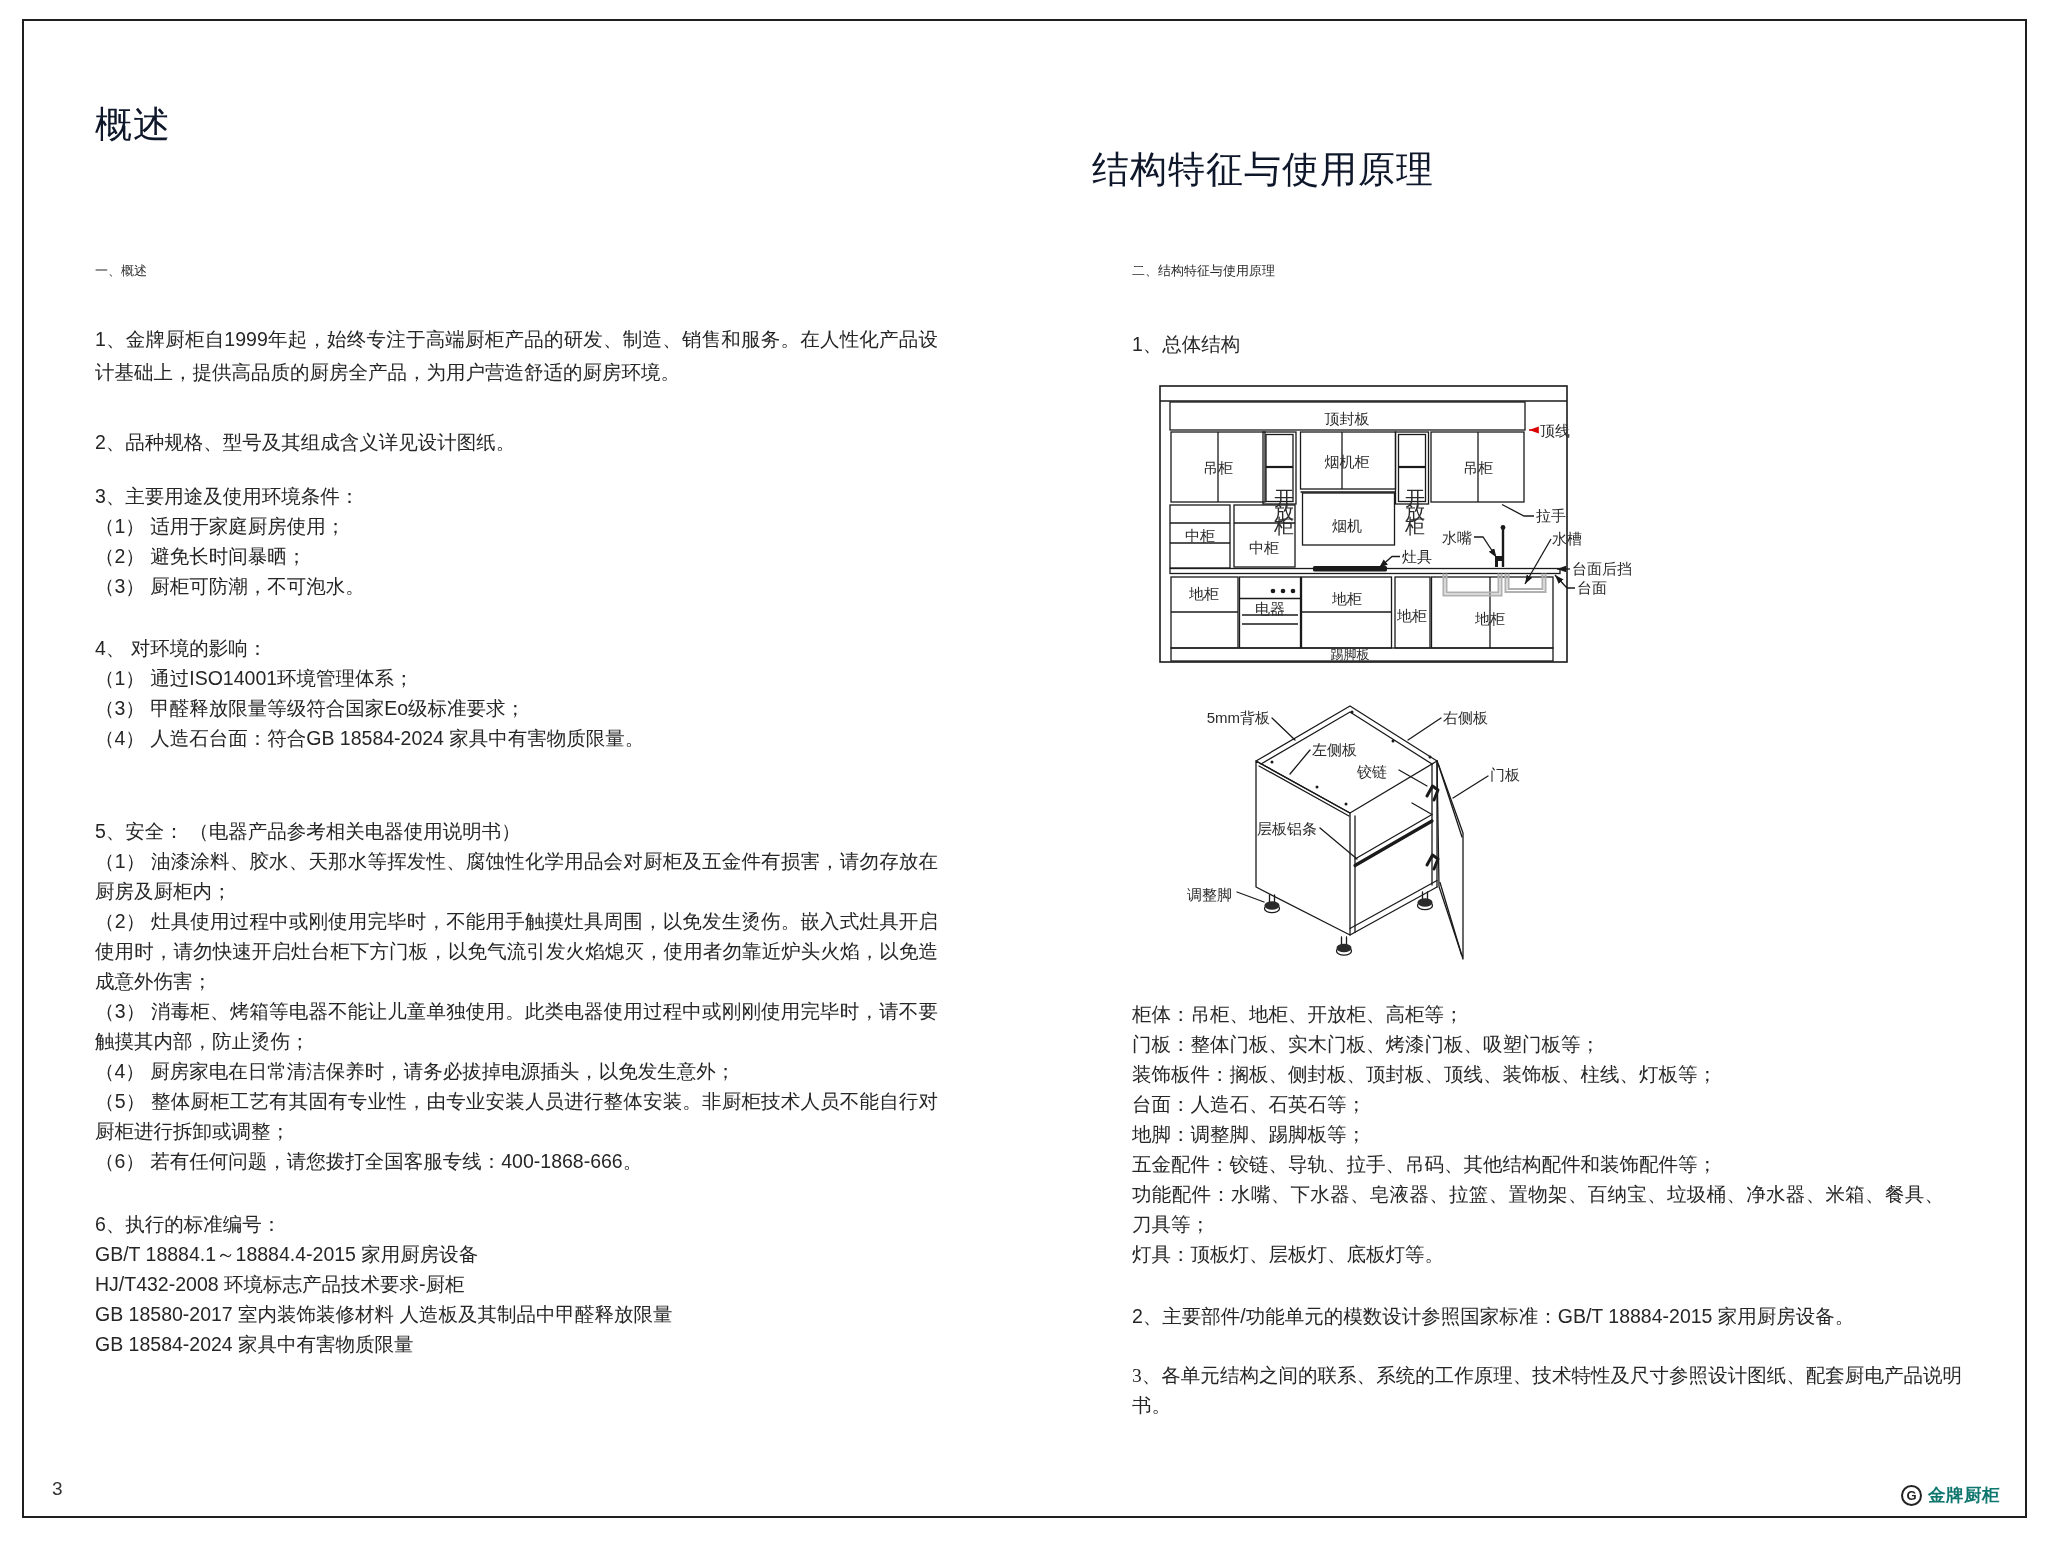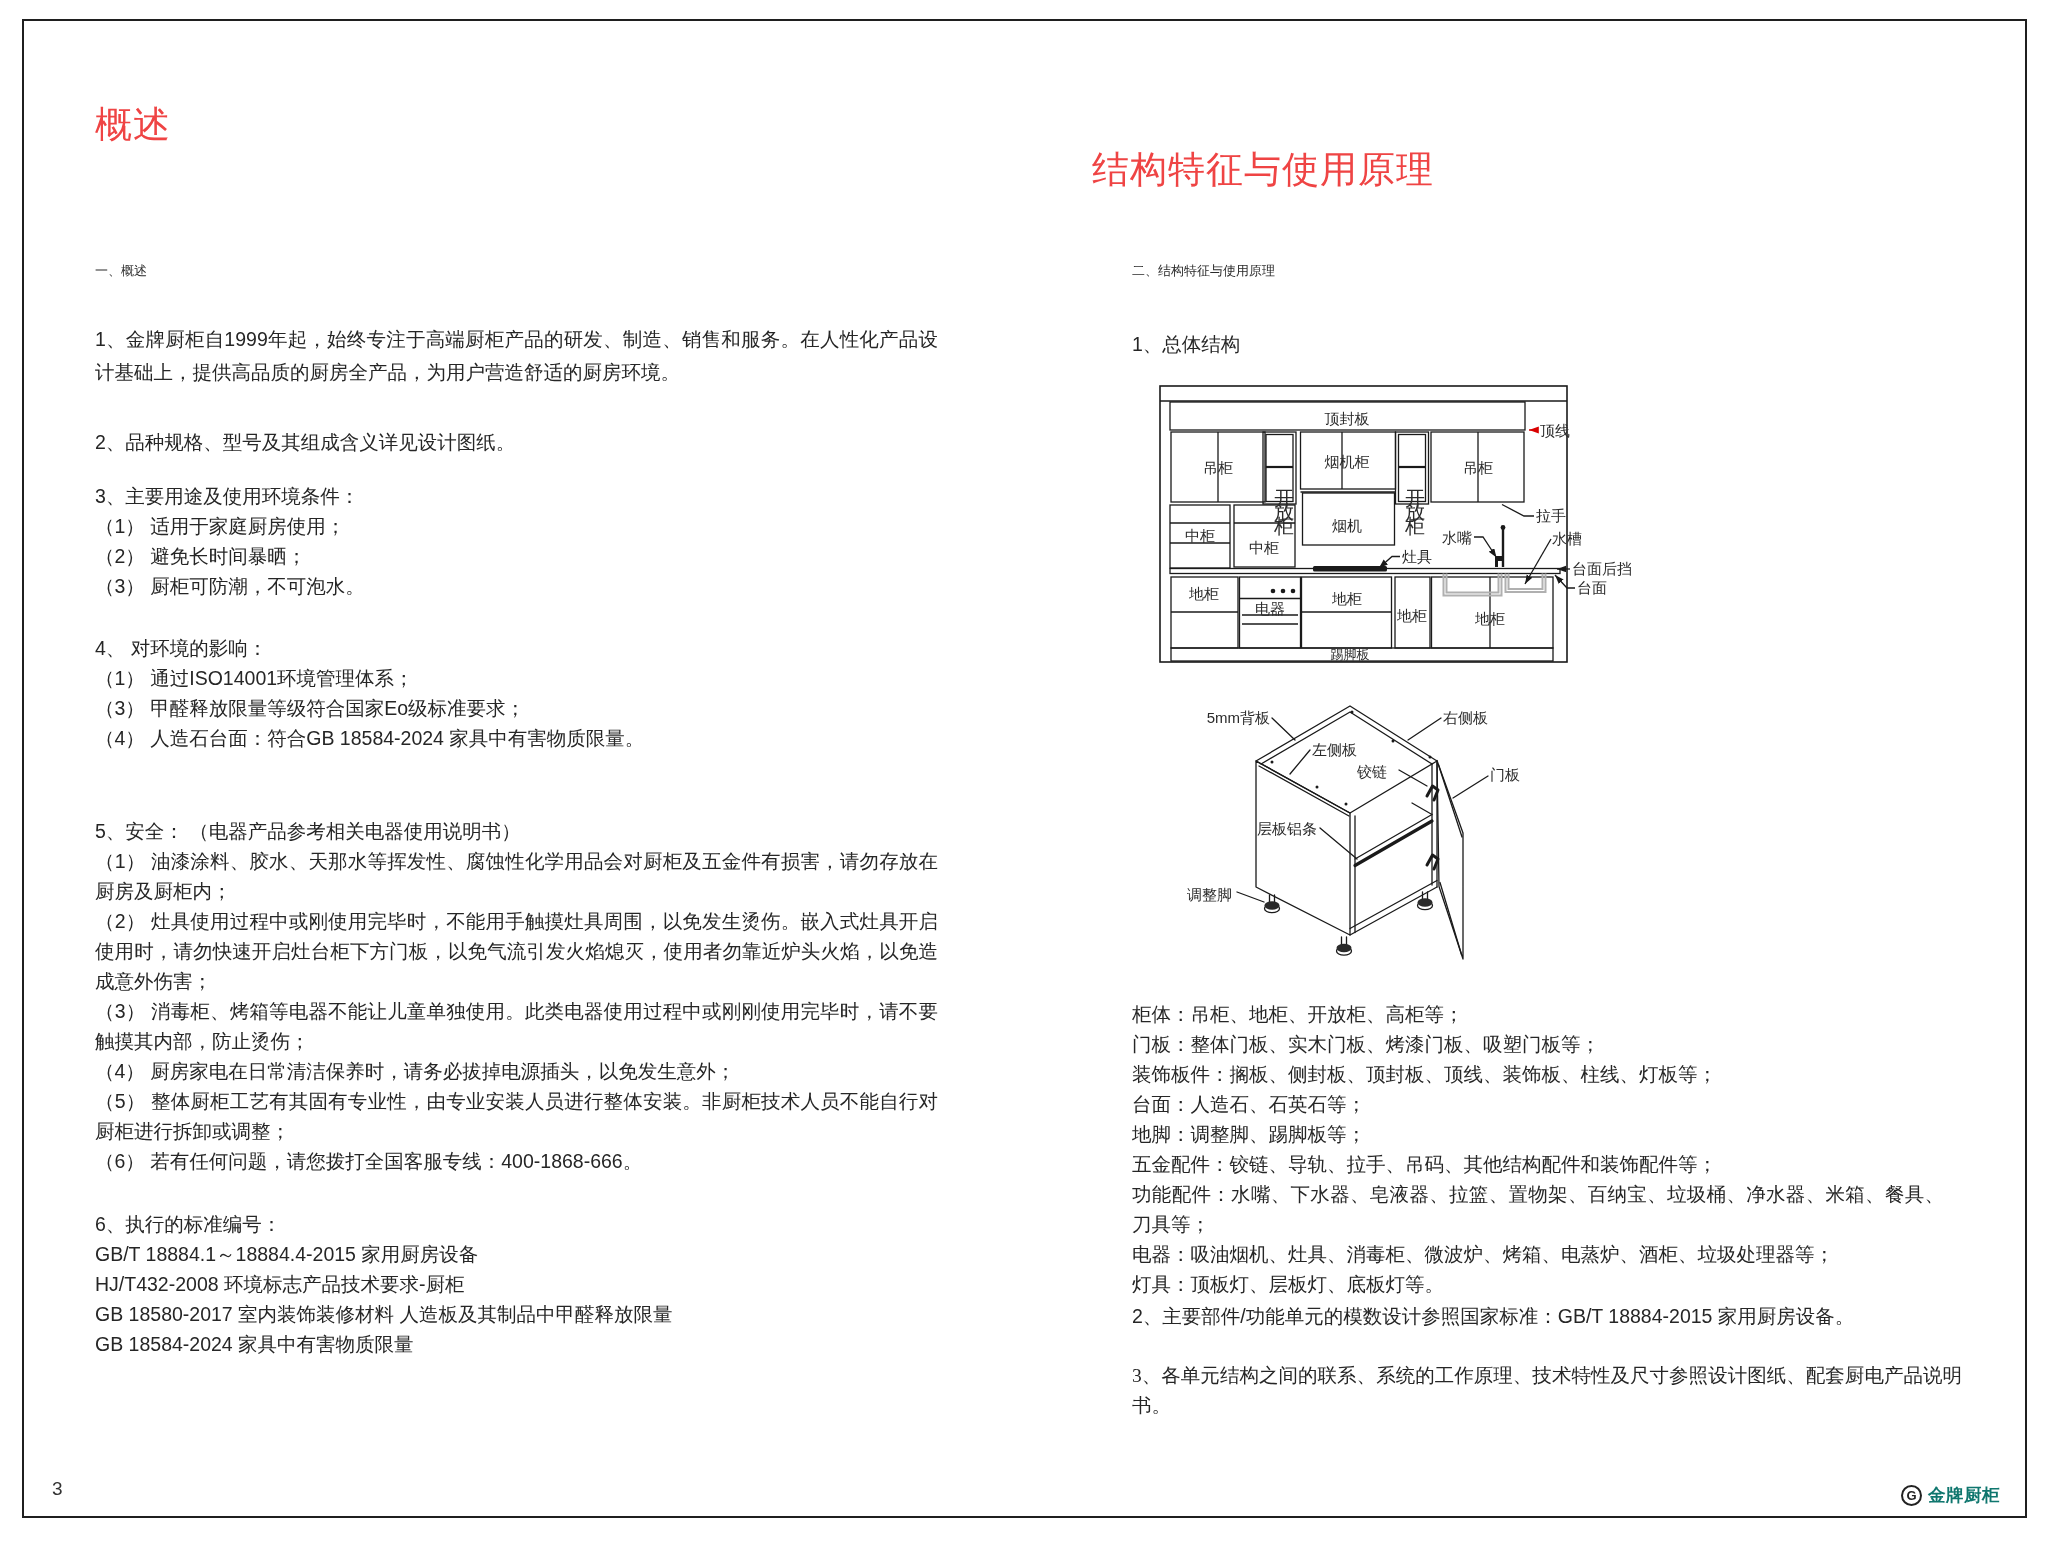--- a/index.html
+++ b/index.html
@@ -1,20 +1,20 @@
 <!DOCTYPE html>
 <html><head>
 <meta charset="utf-8">
 <style>
   html,body{margin:0;padding:0;background:#ffffff;}
   .page{position:relative;width:2048px;height:1547px;background:#fff;overflow:hidden;
         font-family:"Liberation Sans","DejaVu Sans",sans-serif;color:#262626;}
   .frame{position:absolute;left:22px;top:19px;width:2001px;height:1495px;border:2px solid #1f1f1f;}
   .abs{position:absolute;margin:0;}
-  .h1{font-size:37px;letter-spacing:1px;color:#ef4444;font-weight:500;font-family:Liberation Mono, monospace;}
+  .h1{font-size:37px;letter-spacing:1px;color:#0f172a;font-weight:500;font-family:Liberation Mono, monospace;}
   .h2{font-size:13px;color:#2a2a2a;}
   .body,.body p{font-size:19.5px;line-height:30px;color:#262626;}
   .body p{margin:0;text-align:justify;}
   .p1{line-height:33px !important;}
   .vlabel{position:absolute;width:16px;font-size:20px;line-height:14px;color:#2b2b2b;
           text-align:left;word-break:break-all;margin-top:48px;}
   .pagenum{font-size:19px;color:#333;}
   .logo{position:absolute;left:1901px;top:1483px;display:flex;align-items:center;gap:6px;}
   .logo-g{width:21px;height:21px;border:2.2px solid #222;border-radius:50%;display:flex;
           align-items:center;justify-content:center;font-size:13px;font-weight:bold;color:#222;
@@ -252,21 +252,20 @@
   </svg>
 
   <div class="abs body" style="left:1132px;top:999px;width:812px;">
     <p>柜体：吊柜、地柜、开放柜、高柜等；</p>
     <p>门板：整体门板、实木门板、烤漆门板、吸塑门板等；</p>
     <p>装饰板件：搁板、侧封板、顶封板、顶线、装饰板、柱线、灯板等；</p>
     <p>台面：人造石、石英石等；</p>
     <p>地脚：调整脚、踢脚板等；</p>
     <p>五金配件：铰链、导轨、拉手、吊码、其他结构配件和装饰配件等；</p>
     <p>功能配件：水嘴、下水器、皂液器、拉篮、置物架、百纳宝、垃圾桶、净水器、米箱、餐具、刀具等；</p>
-    <p>电器：吸油烟机、灶具、消毒柜、微波炉、烤箱、电蒸炉、酒柜、垃圾处理器等；</p>
     <p>灯具：顶板灯、层板灯、底板灯等。</p>
   </div>
 
   <div class="abs body" style="left:1132px;top:1301px;width:812px;">
     <p>2、主要部件/功能单元的模数设计参照国家标准：GB/T 18884-2015 家用厨房设备。</p>
   </div>
   <div class="abs body" style="left:1132px;top:1361px;width:830px;font-family:Liberation Serif, serif;">
     <p>3、各单元结构之间的联系、系统的工作原理、技术特性及尺寸参照设计图纸、配套厨电产品说明书。</p>
   </div>
 

